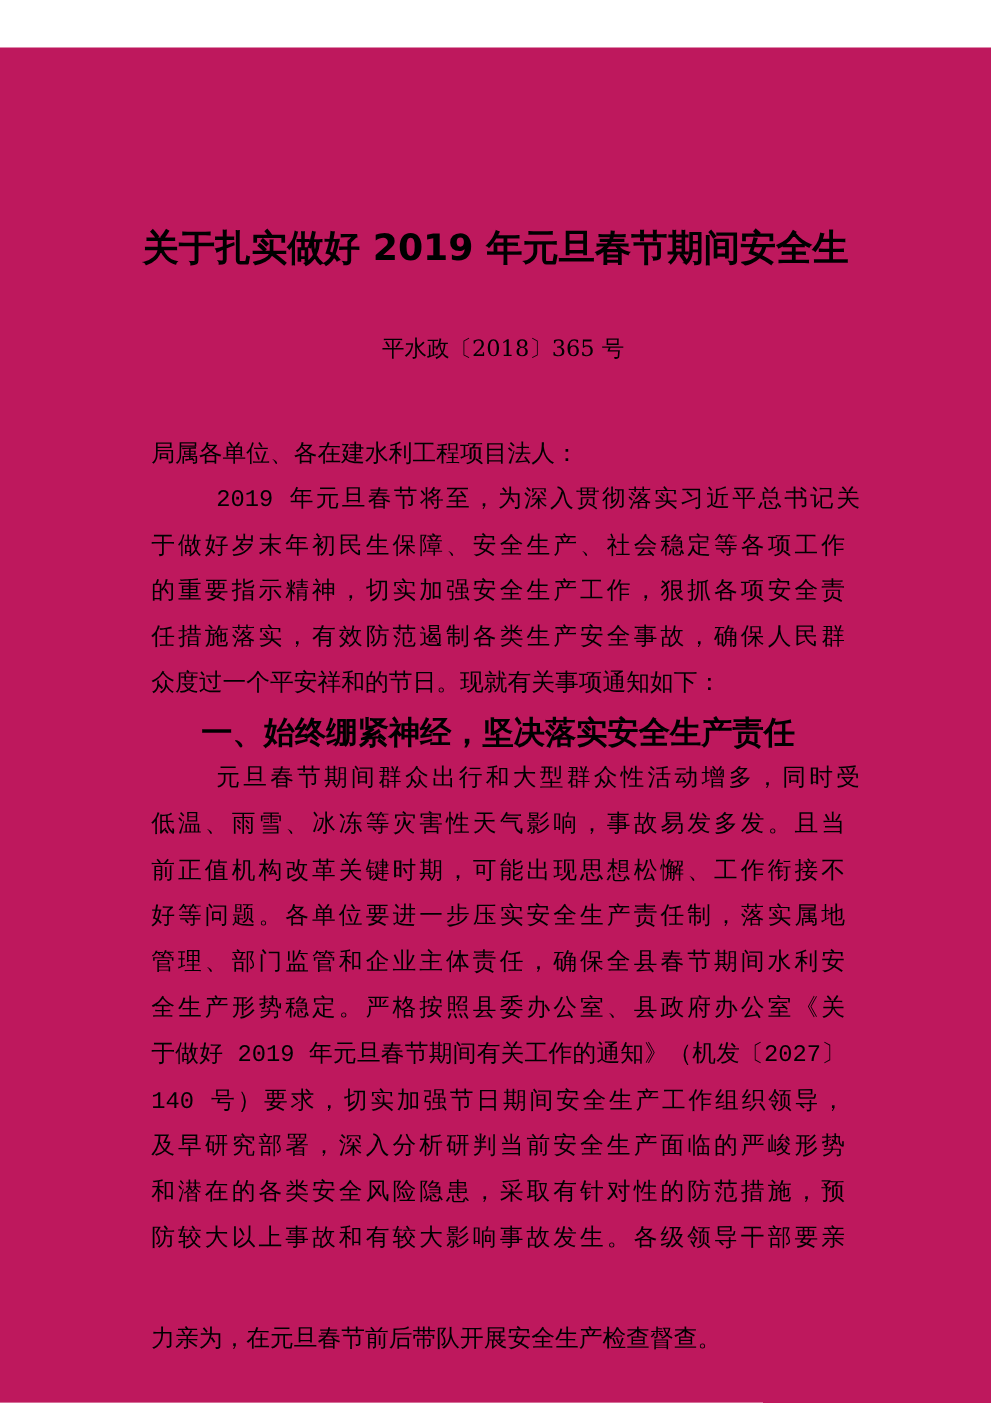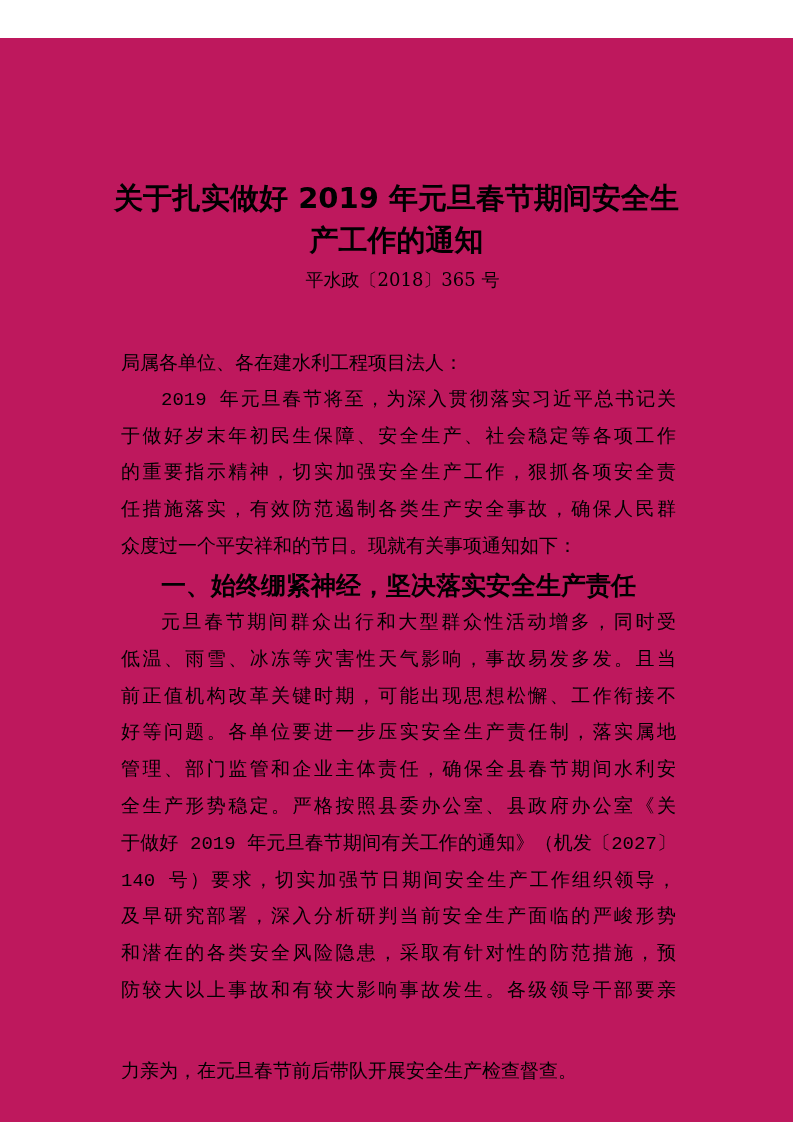--- a/index.html
+++ b/index.html
@@ -14,34 +14,33 @@
       position: absolute; left: 0; width: 793px; text-align: center;
       font-family: "DejaVu Serif", serif; font-size: 18px; line-height: 24px; white-space: nowrap;
       padding-left: 12px; box-sizing: border-box;
     }
     .line {
       position: absolute; left: 121px; width: 555px;
       font-family: Liberation Mono, monospace; font-size: 19px; line-height: 26px;
       white-space: nowrap; text-align: justify; text-align-last: justify;
     }
     .line.last { text-align-last: left; }
-    .line.indent { left: 161px; width: 515px; }
+    .line.indent { left: 173px; width: 515px; }
     .heading {
       position: absolute; left: 161px; width: 515px;
       font-family: "DejaVu Sans", sans-serif; font-weight: bold;
       font-size: 25px; line-height: 26px; white-space: nowrap;
     }
   </style>
 </head>
 <body>
 
 <div class="page">
 
   <div class="title-line" style="top:142px;">关于扎实做好 2019 年元旦春节期间安全生</div>
-  <div class="title-line" style="top:184px;">产工作的通知</div>
 
   <div class="doc-number" style="top:230px;">平水政〔2018〕365 号</div>
 
   <div class="line last" style="top:313px;">局属各单位、各在建水利工程项目法人：</div>
 
   <div class="line indent" style="top:349px;">2019 年元旦春节将至，为深入贯彻落实习近平总书记关</div>
   <div class="line" style="top:386px;">于做好岁末年初民生保障、安全生产、社会稳定等各项工作</div>
   <div class="line" style="top:422px;">的重要指示精神，切实加强安全生产工作，狠抓各项安全责</div>
   <div class="line last" style="top:496px;">众度过一个平安祥和的节日。现就有关事项通知如下：</div>
   <div class="line" style="top:459px;">任措施落实，有效防范遏制各类生产安全事故，确保人民群</div>

